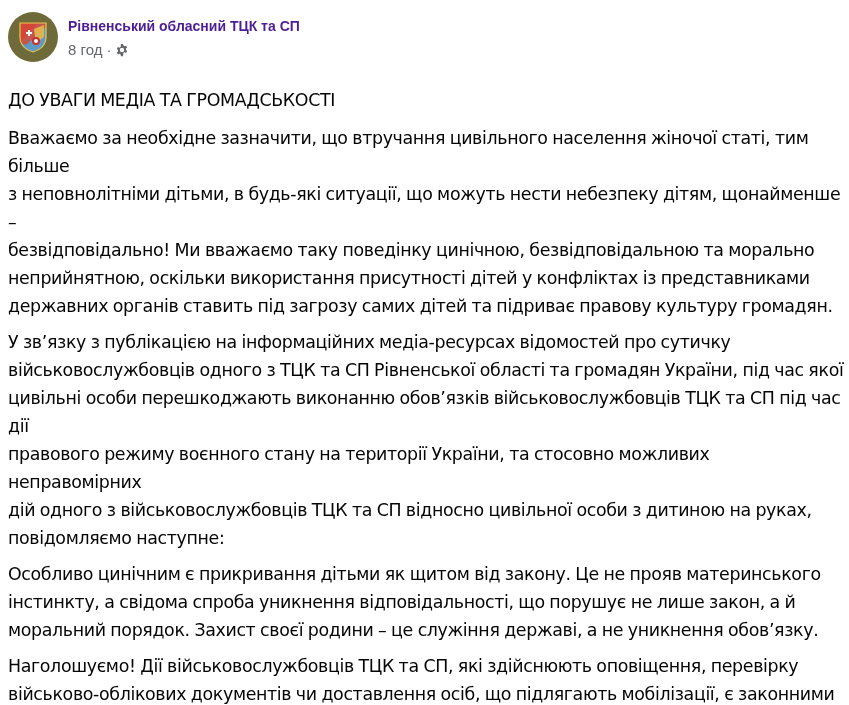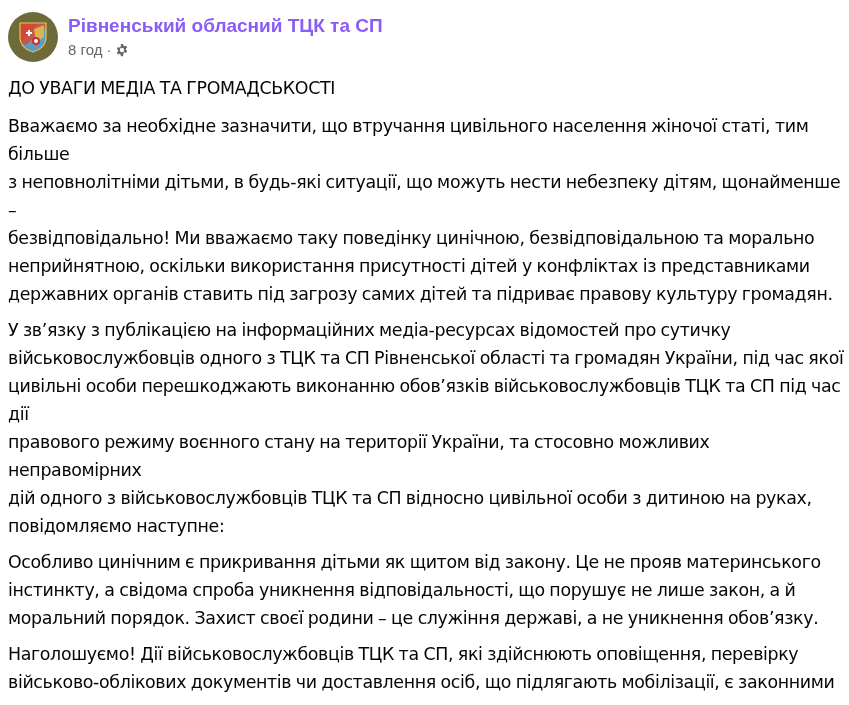--- a/index.html
+++ b/index.html
@@ -40,22 +40,22 @@
   }
   .avatar svg { display: block; }
   .header-text {
     display: flex;
     flex-direction: column;
     justify-content: center;
   }
   .page-name {
     font-family: "Liberation Sans", sans-serif;
     font-weight: bold;
-    font-size: 19px;
-    color: #8b5cf6;
+    font-size: 14px;
+    color: #4c1d95;
     line-height: 24px;
     cursor: pointer;
   }
   .meta {
     display: flex;
     align-items: center;
     font-family: "Liberation Sans", sans-serif;
     font-size: 15px;
     color: #65676b;
     line-height: 20px;
@@ -71,21 +71,21 @@
     color: #050505;
     padding-right: 2px;
     letter-spacing: -0.35px;
     word-spacing: -0.5px;
   }
   .post-body p {
     margin: 0 0 8px 0;
     white-space: pre-line;
   }
   .post-body p.title {
-    margin-top: 4px;
+    margin-top: 16px;
     margin-bottom: 10px;
   }
 </style>
 </head>
 <body>
 
 <div class="post">
   <div class="post-header">
     <div class="avatar">
       <svg width="30" height="32" viewBox="0 0 30 32">

